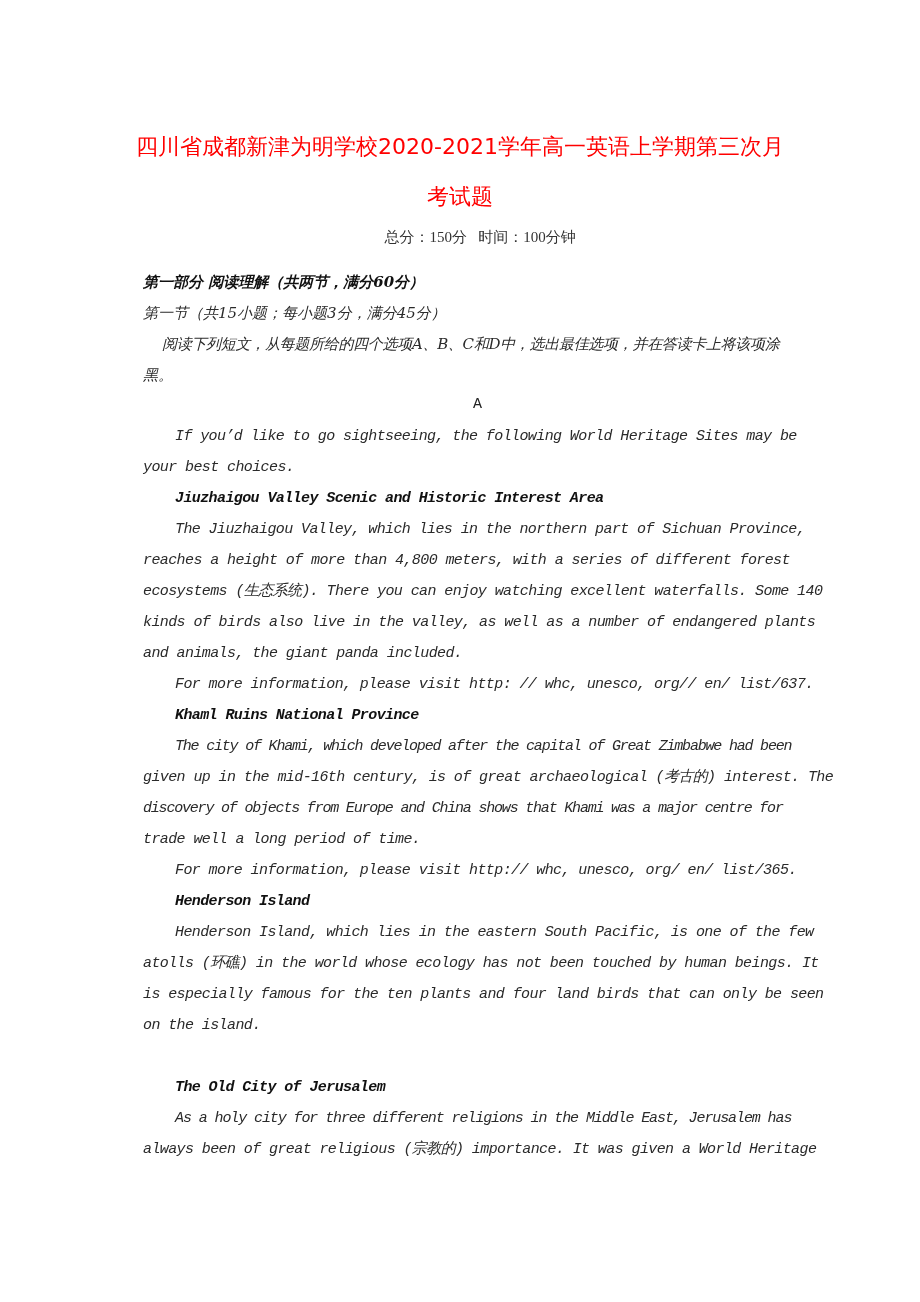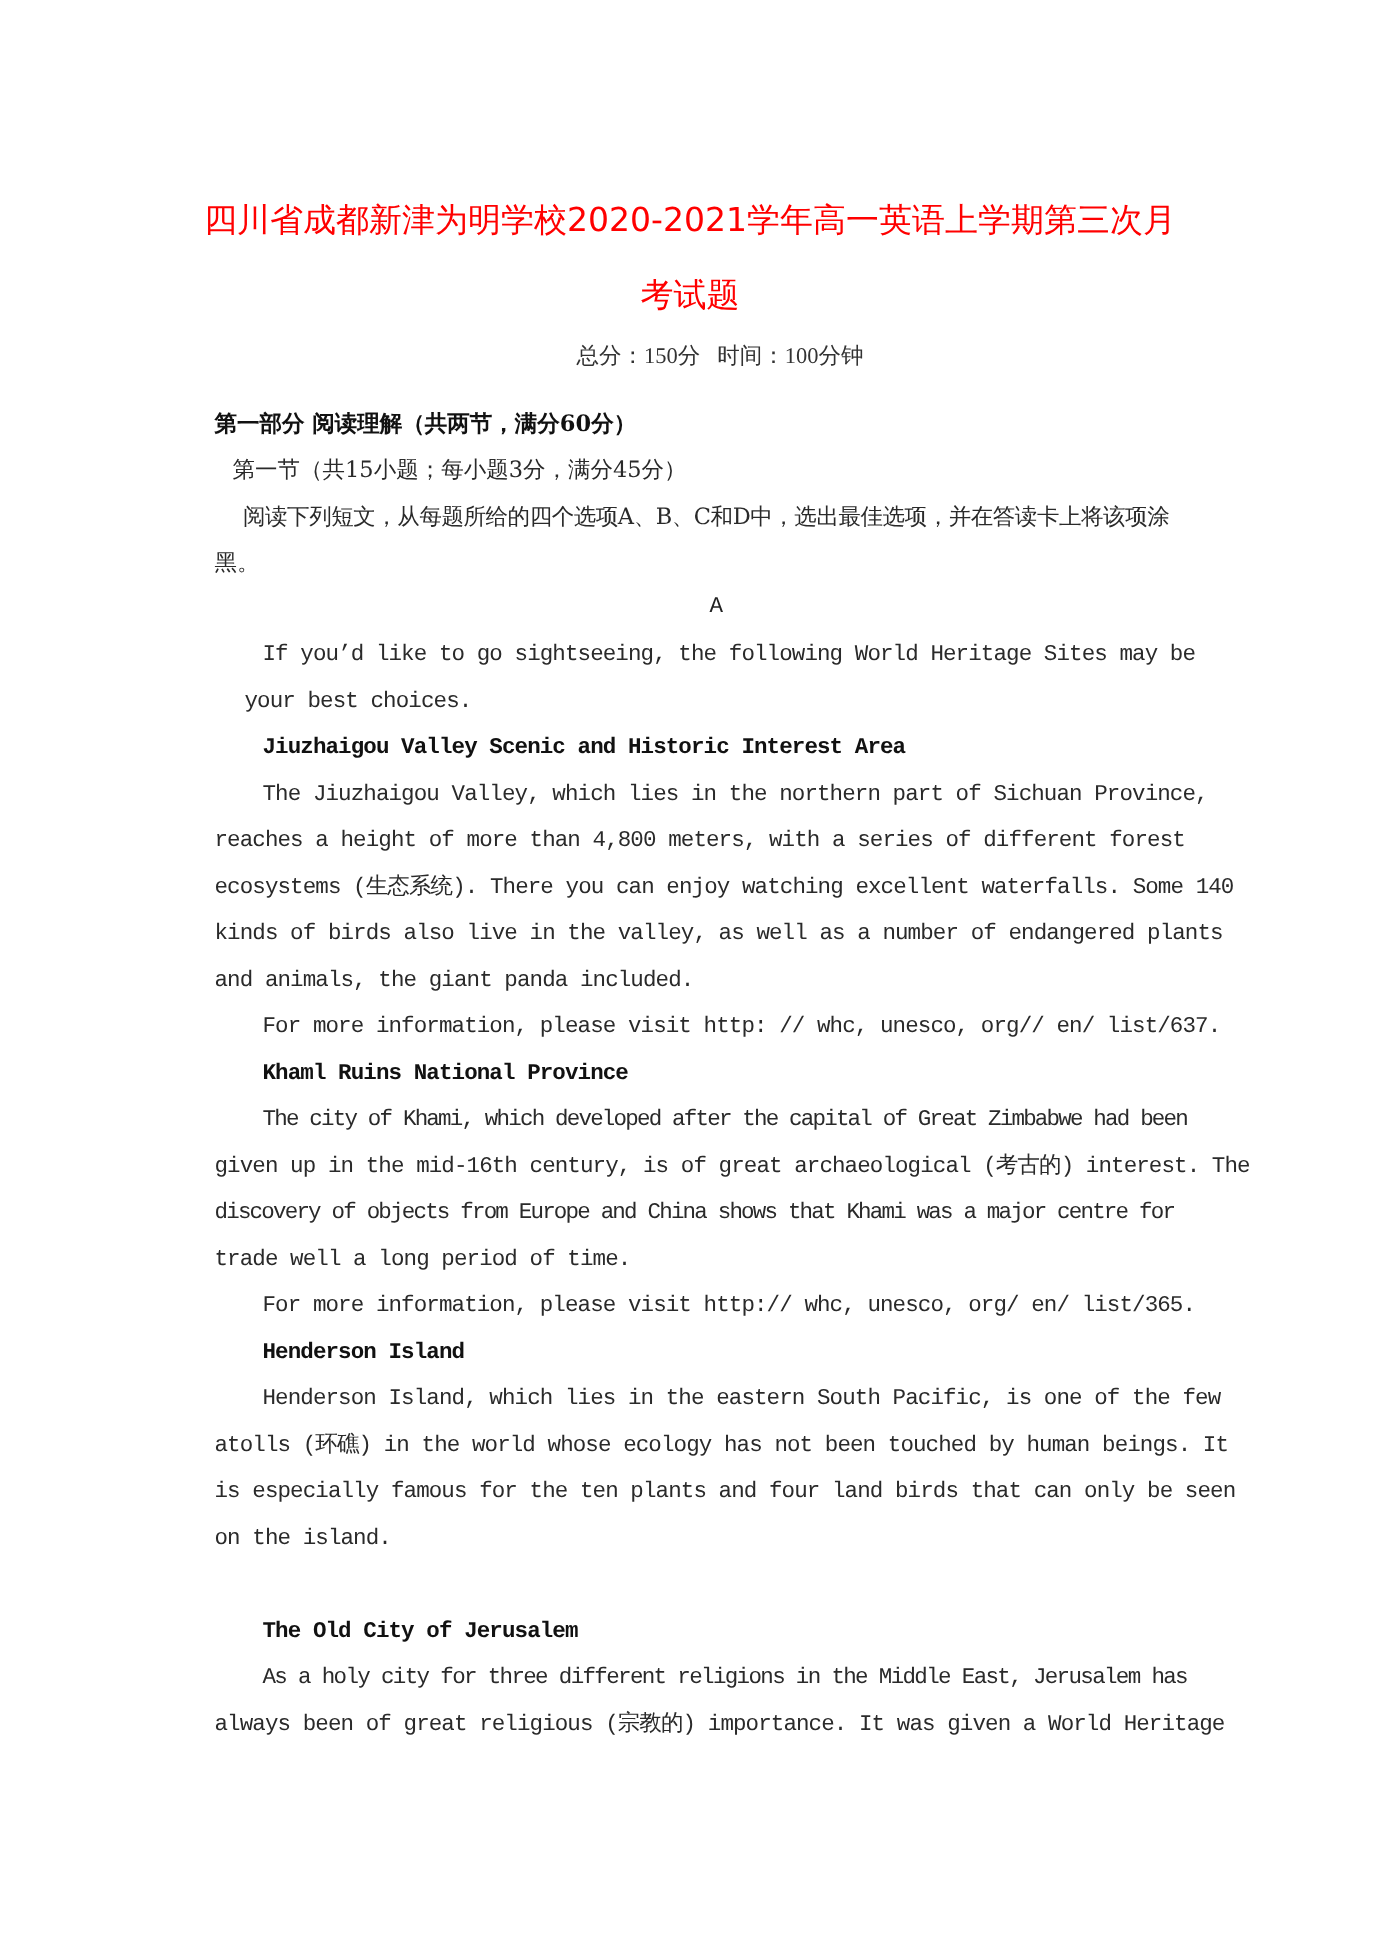--- a/index.html
+++ b/index.html
@@ -45,20 +45,21 @@
     color: #333;
     white-space: pre;
   }
   .line {
     position: absolute;
     left: 143px;
     font-size: 15px;
     line-height: 20px;
     white-space: nowrap;
     color: #2a2a2a;
+    font-style: italic;
   }
   .mono {
     font-family: "Liberation Mono", "DejaVu Sans Mono", monospace;
     font-size: 15px;
     letter-spacing: -0.6px;
   }
   .bold { font-weight: bold; color: #111; }
   .indent { left: 175px; }
   .cn {
     font-family: "DejaVu Serif", "Liberation Serif", serif;
@@ -75,28 +76,28 @@
 </head>
 <body>
 
 <div class="page">
 
   <div class="title title-line1">四川省成都新津为明学校2020-2021学年高一英语上学期第三次月</div>
   <div class="title title-line2">考试题</div>
   <div class="meta">总分：150分   时间：100分钟</div>
 
   <div class="line cn bold" style="top:260px;">第一部分   阅读理解（共两节，满分60分）</div>
-  <div class="line cn" style="top:291px;margin-left:12px;">第一节（共15小题；每小题3分，满分45分）</div>
+  <div class="line cn" style="top:291px;">第一节（共15小题；每小题3分，满分45分）</div>
   <div class="line cn" style="top:322px; left:162px; letter-spacing:-0.3px;">阅读下列短文，从每题所给的四个选项A、B、C和D中，选出最佳选项，并在答读卡上将该项涂</div>
   <div class="line cn" style="top:353px;">黑。</div>
 
   <div class="center-A">A</div>
 
   <div class="line mono indent" style="top:415px;">If you’d like to go sightseeing, the following World Heritage Sites may be</div>
-  <div class="line mono" style="top:446px;margin-left:20px;">your best choices.</div>
+  <div class="line mono" style="top:446px;">your best choices.</div>
 
   <div class="line mono indent" style="top:508px;">The Jiuzhaigou Valley, which lies in the northern part of Sichuan Province,</div>
   <div class="line mono bold indent" style="top:477px;">Jiuzhaigou Valley Scenic and Historic Interest Area</div>
   <div class="line mono" style="top:539px;">reaches a height of more than 4,800 meters, with a series of different forest</div>
   <div class="line mono" style="top:570px;">ecosystems (生态系统). There you can enjoy watching excellent waterfalls. Some 140</div>
   <div class="line mono" style="top:601px;">kinds of birds also live in the valley, as well as a number of endangered plants</div>
   <div class="line mono" style="top:632px;">and animals, the giant panda included.</div>
   <div class="line mono indent" style="top:663px;">For more information, please visit http: // whc, unesco, org// en/ list/637.</div>
 
   <div class="line mono bold indent" style="top:694px;">Khaml Ruins National Province</div>

